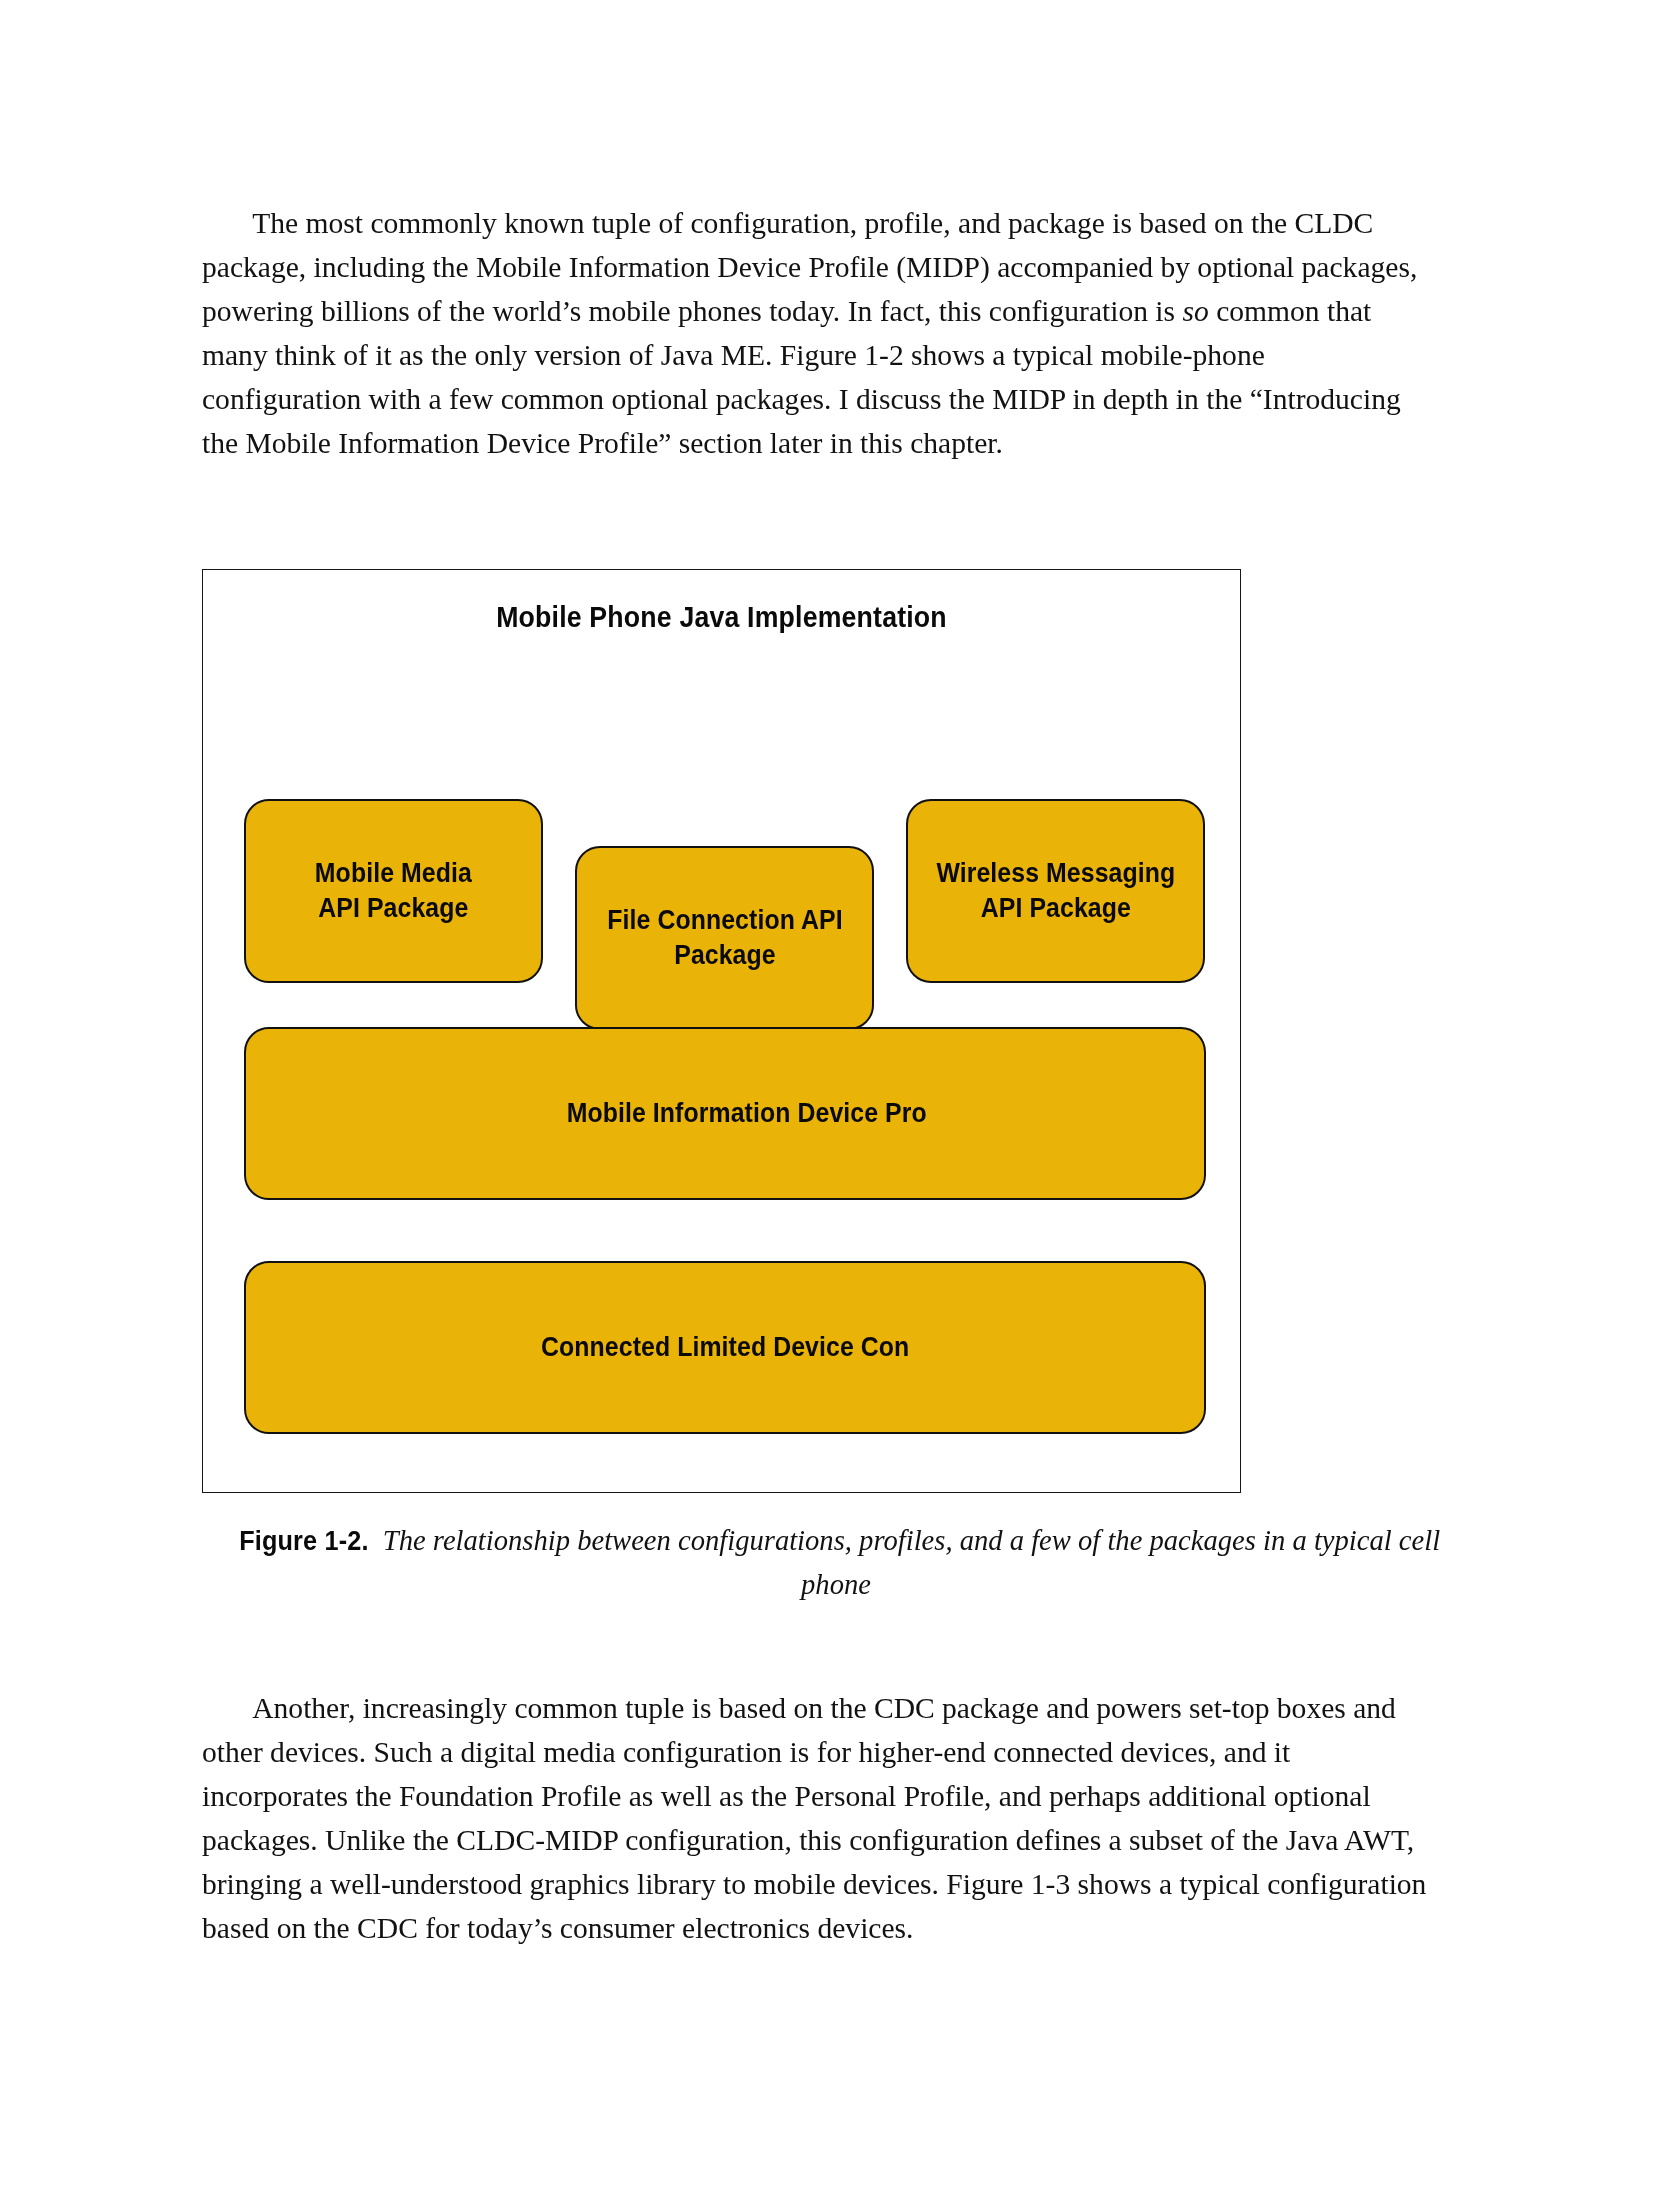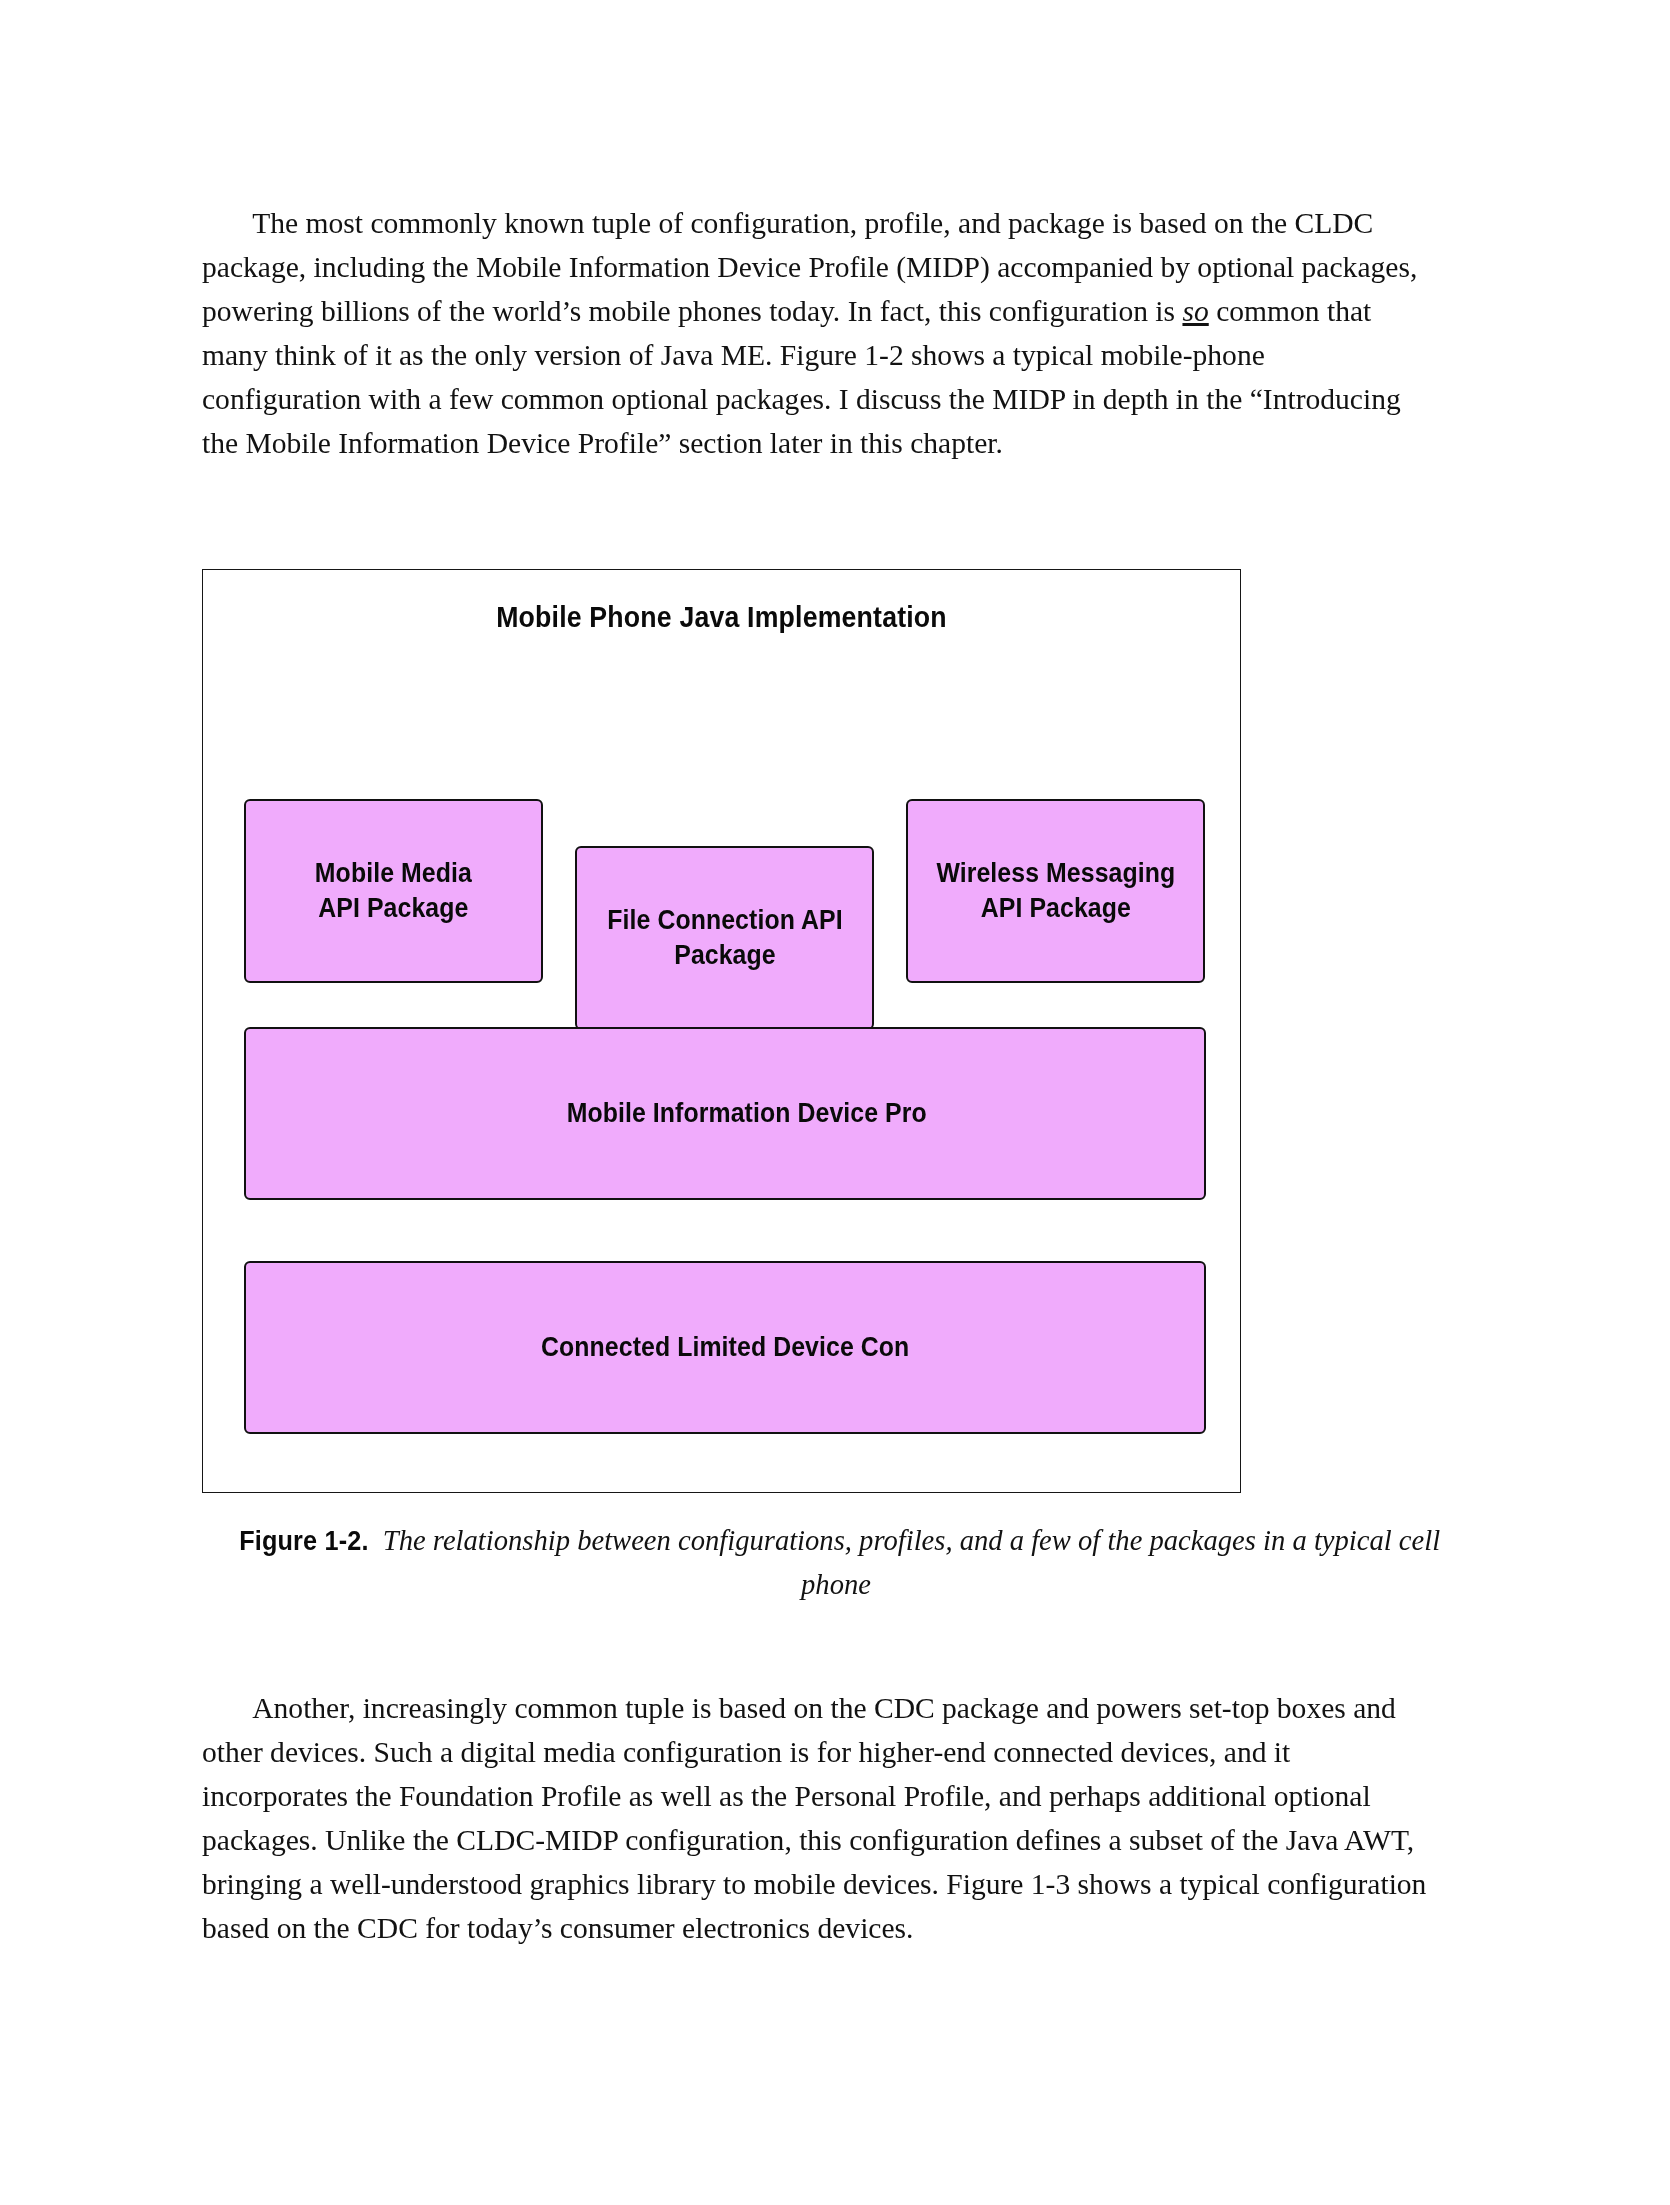--- a/index.html
+++ b/index.html
@@ -70,21 +70,21 @@
   .para {
     font-family: "Liberation Serif", serif;
     font-size: 30px;
     line-height: 44px;
     text-indent: 51px;
     text-align: left;
     color: #121212;
     transform: scaleX(0.985);
     transform-origin: left top;
   }
-  .para em { font-style: italic; text-decoration: underline; }
+  .para em { font-style: italic; }
 
   #para-1 { top: 201px; }
   #para-2 { top: 1686px; }
 
   
   .figure-frame {
     position: absolute;
     left: 202px;
     top: 569px;
     width: 1039px;
@@ -104,22 +104,22 @@
     font-weight: bold;
     font-size: 29px;
     letter-spacing: 0.2px;
     transform: scaleX(0.92);
     color: #0a0a0a;
   }
 
   .node {
     position: absolute;
     border: 2.4px solid #111111;
-    border-radius: 6px;
-    background: #f0abfc;
+    border-radius: 25px;
+    background: #eab308;
     box-sizing: border-box;
     display: flex;
     align-items: center;
     justify-content: center;
     text-align: center;
   }
   .node-label {
     font-family: "Liberation Sans Narrow", "Liberation Sans", sans-serif;
     font-weight: bold;
     font-size: 27px;

